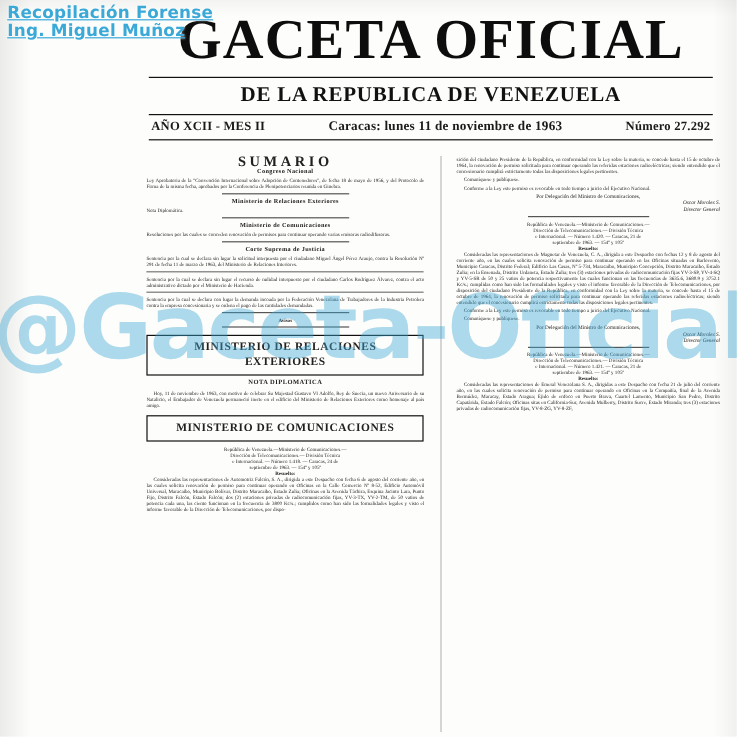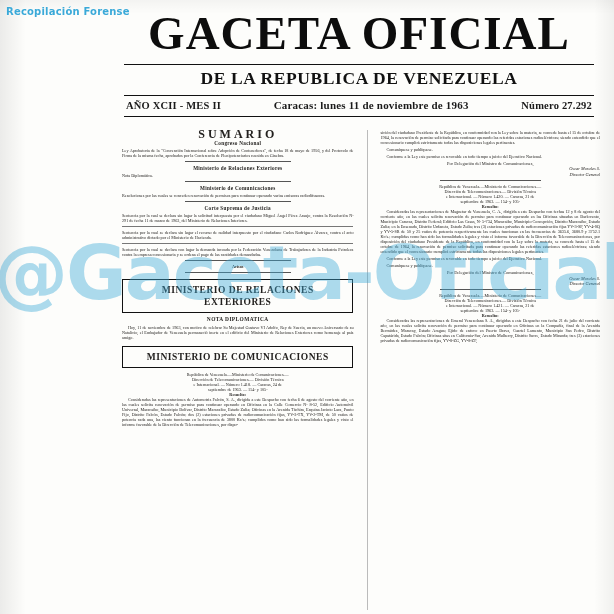--- a/index.html
+++ b/index.html
@@ -27,26 +27,27 @@
       linear-gradient(to bottom, rgba(0,0,0,0.04) 0px, rgba(0,0,0,0.0) 14px);
     pointer-events:none;
     z-index:5;
   }
 
   
   .credit{
     position:absolute;left:6px;top:4px;
     z-index:9;
     font-family:"DejaVu Sans", sans-serif;
-    font-size:10px;
+    font-size:14px;
     line-height:15px;
     color:#3aa9d8;
     font-weight:bold;
     letter-spacing:.2px;
     text-shadow:0 0 2px rgba(255,255,255,.9);
+    text-decoration:underline;
   }
   .credit div{white-space:nowrap;}
 
   
   .watermark{
     position:absolute;
     left:-6px;top:230px;
     width:626px;
     z-index:8;
     font-family:"DejaVu Sans", sans-serif;
@@ -177,20 +178,21 @@
   .blk{display:block;}
   .bold{font-weight:bold;}
 </style>
 </head>
 <body>
 
 <div class="page">
 
   <div class="credit">
     <div>Recopilación Forense</div>
+    <div>Ing. Miguel Muñoz</div>
   </div>
 
   <div class="masthead">
     <div class="gaceta-title">GACETA OFICIAL</div>
     <div class="rule"></div>
     <div class="gaceta-sub">DE LA REPUBLICA DE VENEZUELA</div>
     <div class="rule"></div>
     <div class="issueline">
       <span>AÑO XCII - MES II</span>
       <span class="center">Caracas: lunes 11 de noviembre de 1963</span>

